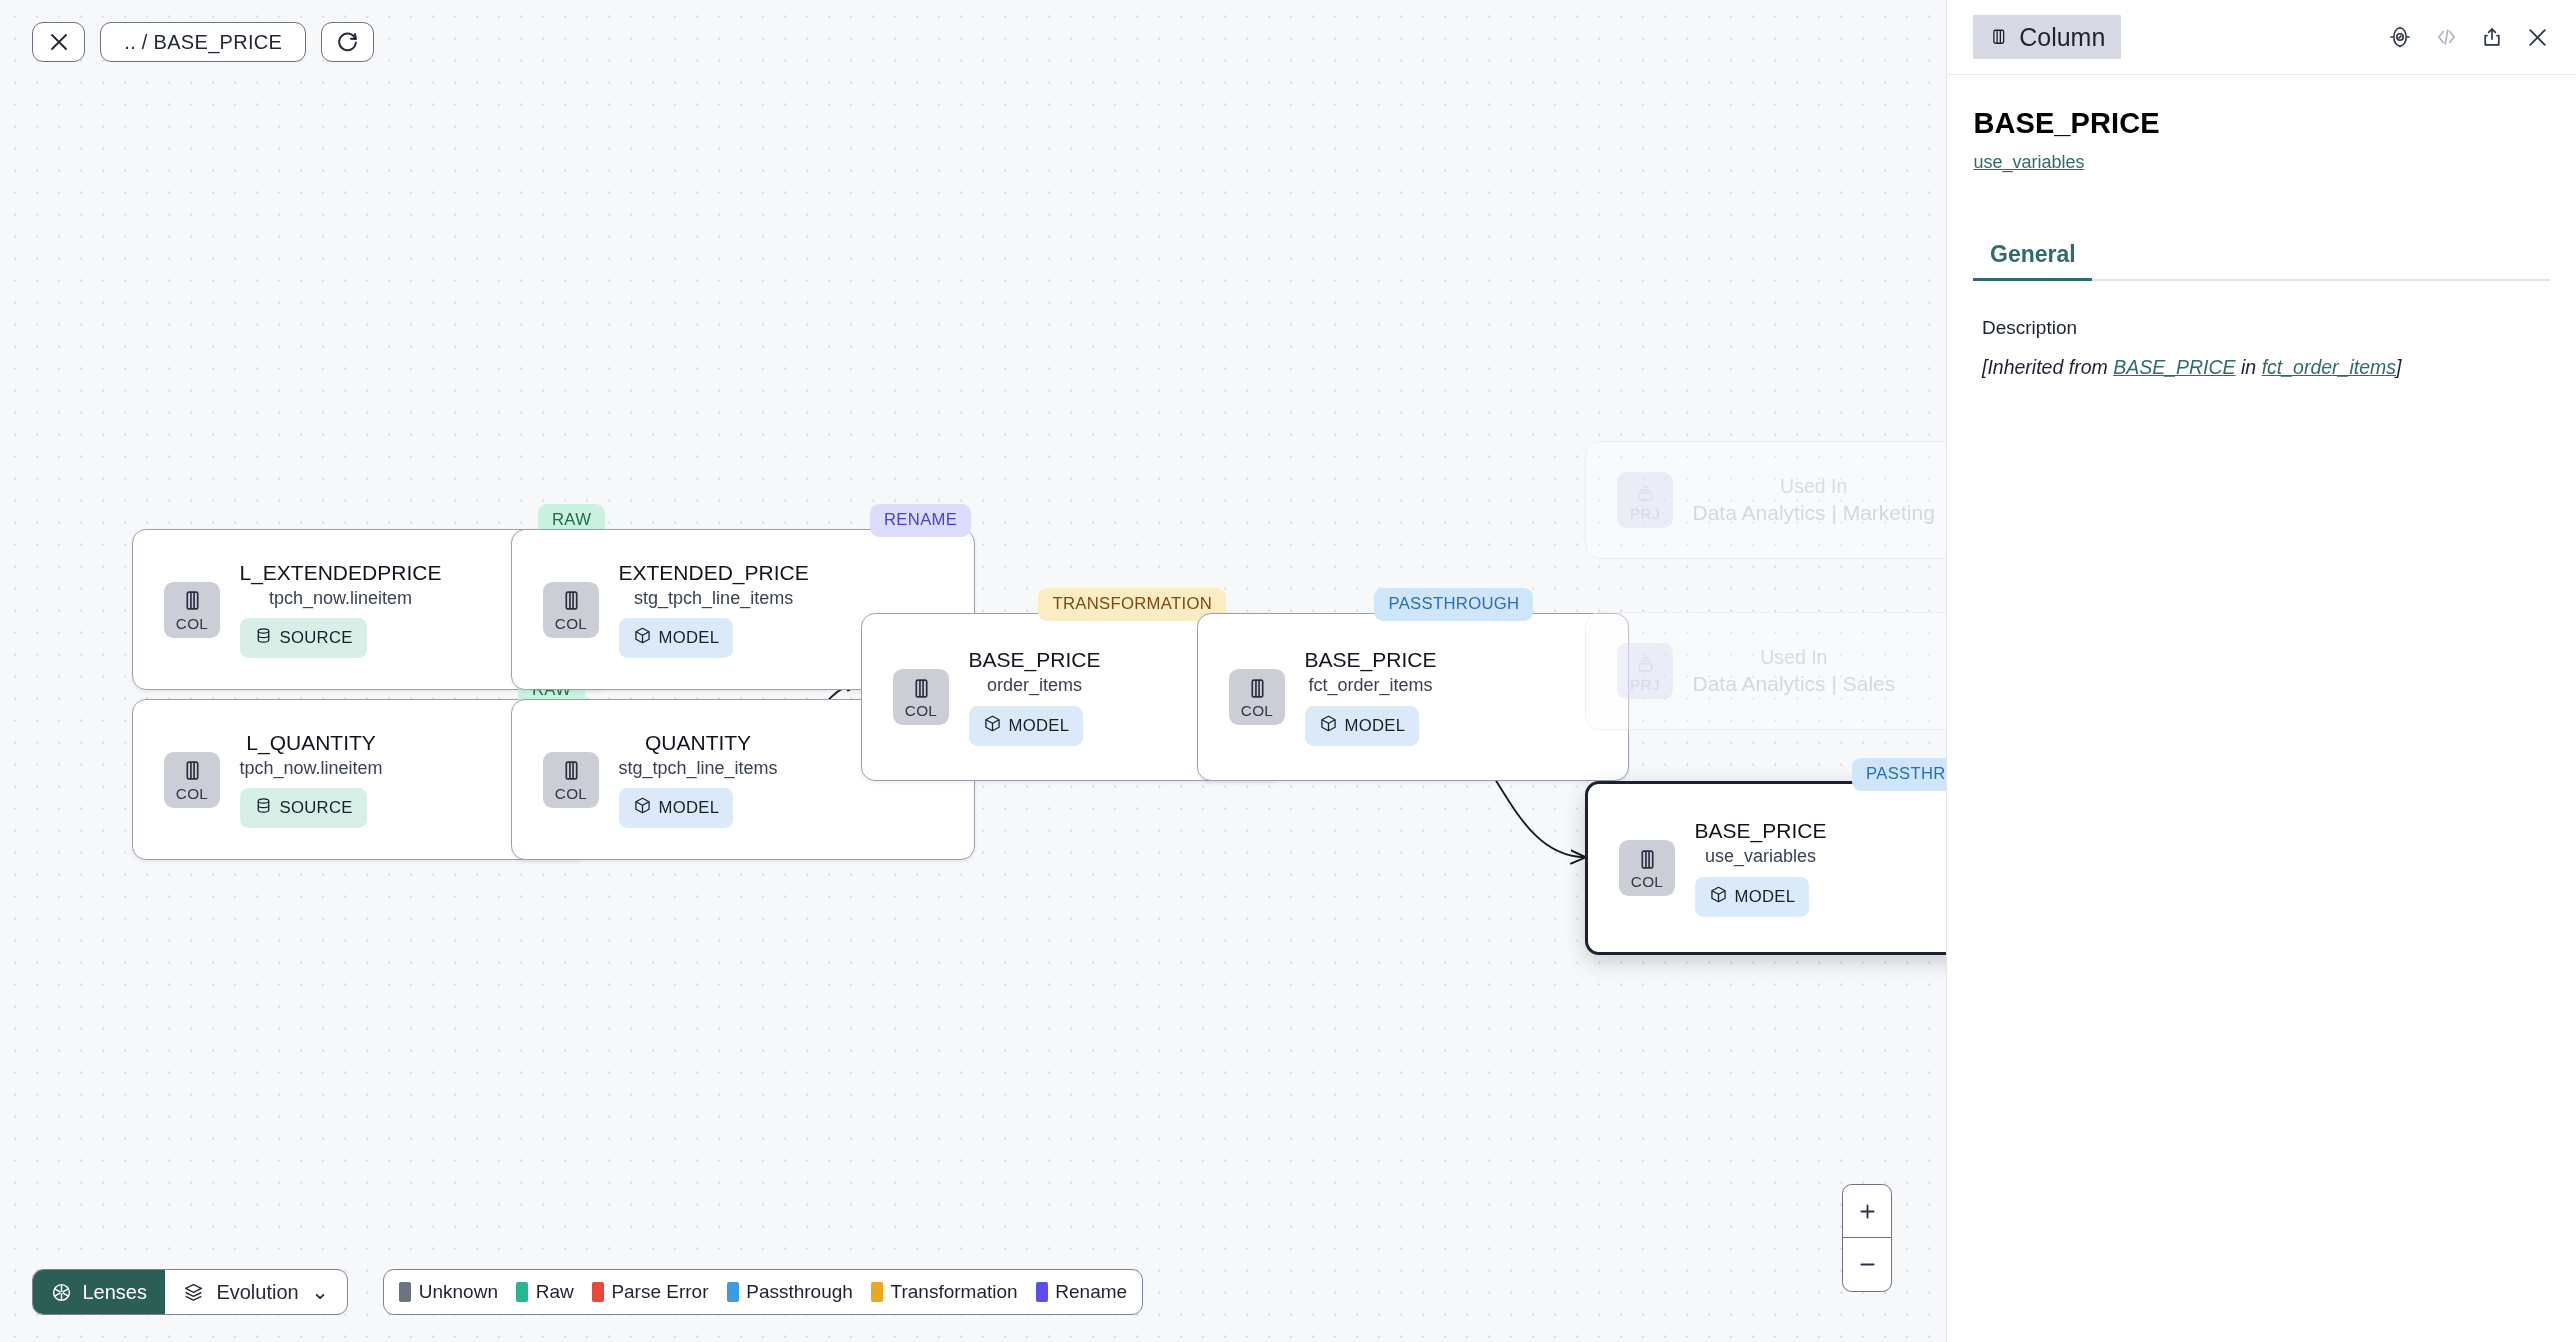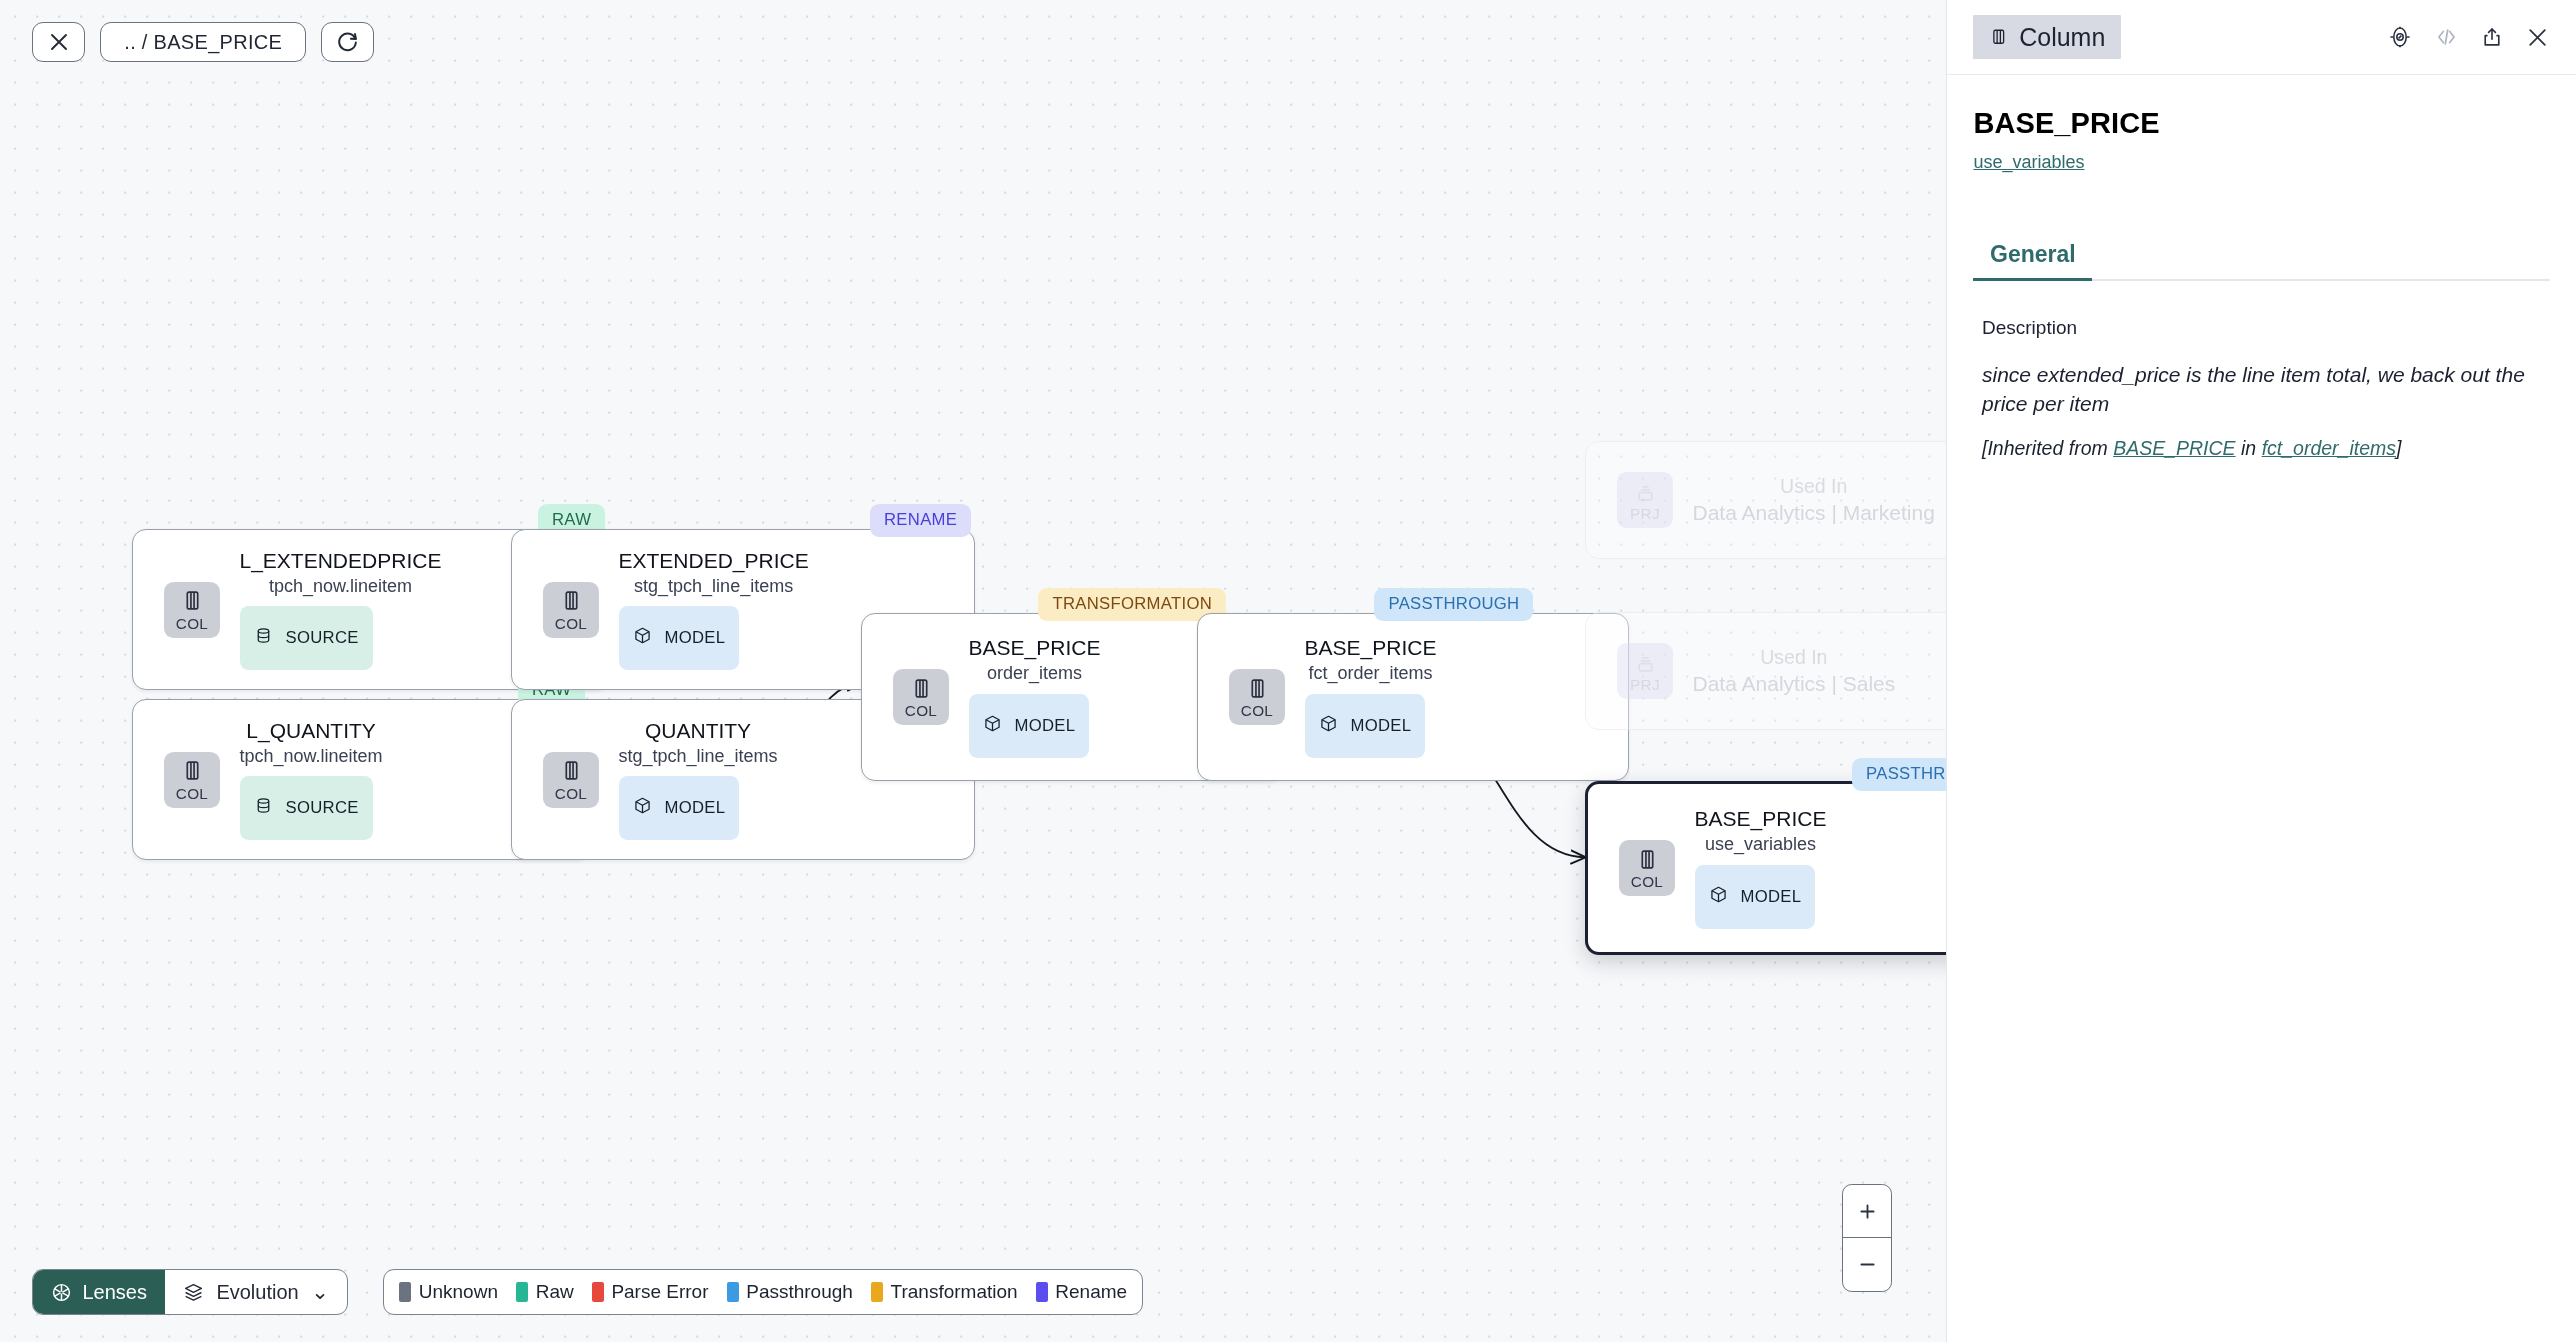--- a/index.html
+++ b/index.html
@@ -61,22 +61,22 @@
   .chip.prj .chip-lbl { color: #c3c4d6; }
 
   .node-body { display: flex; flex-direction: column; gap: 3.5px; align-items: center; }
   .node-title { font-size: 21px; color: #10141c; line-height: 1.12; white-space: nowrap; }
   .node-sub { font-size: 18px; color: #3a4152; line-height: 1.12; white-space: nowrap; }
   .node.ghost .node-title { color: #c7cad3; font-size: 19.5px; }
   .node.ghost .node-sub   { color: #c0c4ce; font-size: 21px; }
 
   .kind {
     margin-top: 7px; align-self: flex-start;
-    display: inline-flex; align-items: center; gap: 13px;
-    padding: 20px 14px; border-radius: 8.4px; font-size: 16.7px; letter-spacing: 0.3px;
+    display: inline-flex; align-items: center; gap: 7px;
+    padding: 8px 14px; border-radius: 8.4px; font-size: 16.7px; letter-spacing: 0.3px;
   }
   .kind.source { background: #d7efe7; color: #16202a; }
   .kind.model  { background: #daeaf8; color: #16202a; }
 
   .tag {
     position: absolute; top: -26px; padding: 6.3px 14px;
     border-radius: 9px; font-size: 16.7px; letter-spacing: 0.3px; white-space: nowrap;
   }
   .tag.raw       { background: #c9f2e0; color: #226b4c; }
   .tag.rename    { background: #dcdcfb; color: #4b3fd6; }
@@ -465,19 +465,18 @@
     </div>
 
     <div id="panel-title">BASE_PRICE</div>
     <div id="panel-link">use_variables</div>
 
     <div id="tabs">
       <div class="tab">General</div>
     </div>
 
     <div id="desc-label">Description</div>
-    <div id="desc-text">since extended_price is the line item total, we back out the price per item</div>
     <div id="desc-inherit">
       <span>[Inherited from </span><a>BASE_PRICE</a><span> in </span><a>fct_order_items</a><span>]</span>
     </div>
   </div>
 </div>
 
 
 </body></html>

